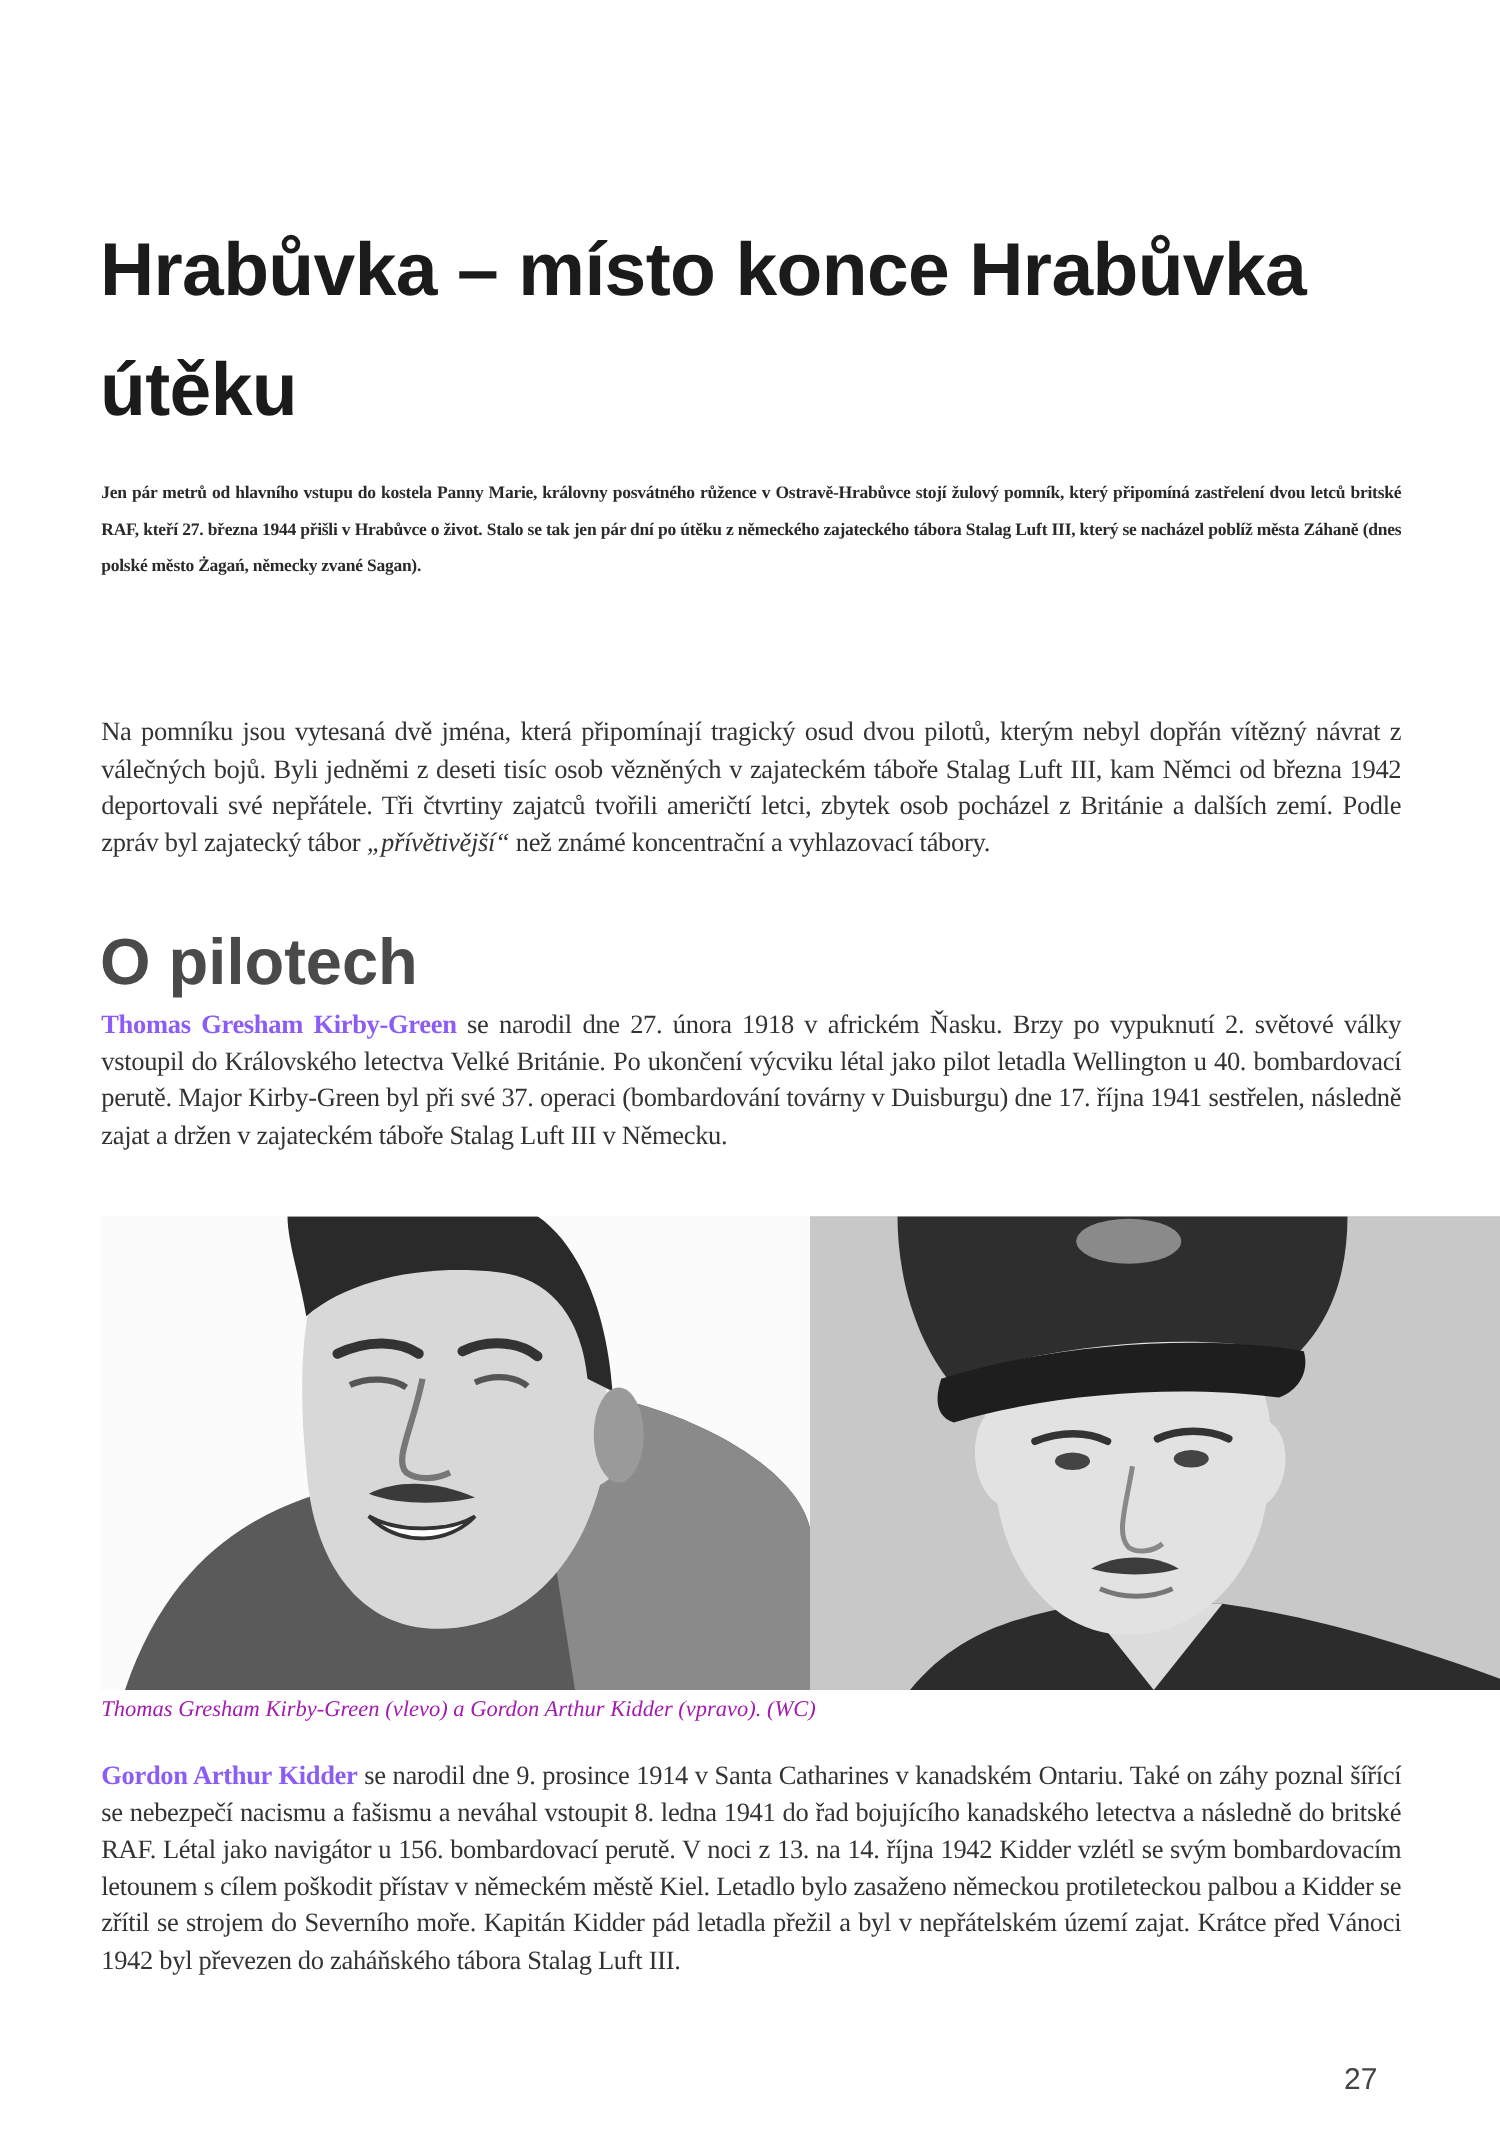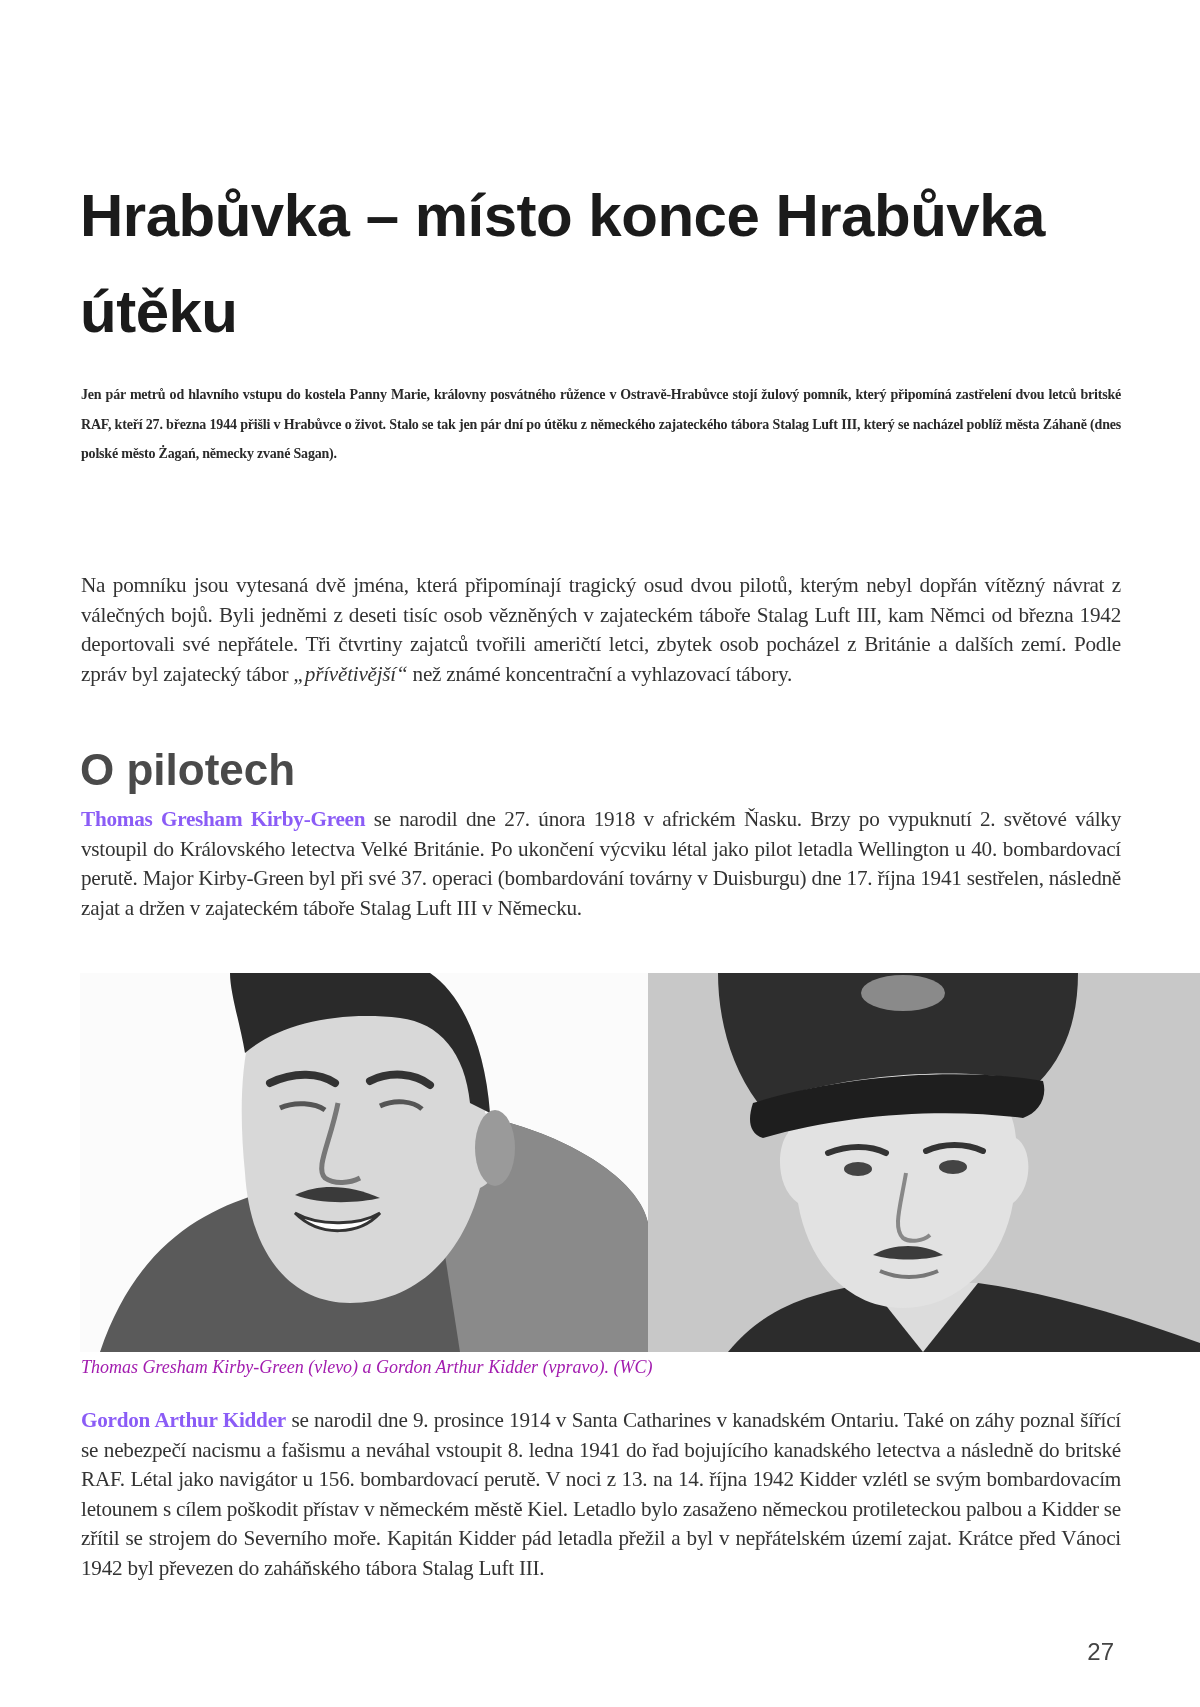--- a/index.html
+++ b/index.html
@@ -27,42 +27,42 @@
       color: #333333; text-align: justify; letter-spacing: -0.25px;
     }
     .p1 { top: 571px; }
     .p2 { top: 805px; }
     .p3 { top: 1406px; }
     .body-text b { color: #8b5cf6; }
     .body-text i { font-style: italic; }
     .subhead {
       position: absolute; left: 80px; top: 738px; margin: 0;
       font-family: "Liberation Sans", "DejaVu Sans", sans-serif;
-      font-weight: bold; font-size: 44px; line-height: 64px;
+      font-weight: bold; font-size: 52px; line-height: 64px;
       color: #4a4a4a;
     }
     .photo {
       position: absolute; top: 973px; height: 379px; overflow: hidden;
     }
     .photo-left {
       left: 80px; width: 568px;
       background: radial-gradient(ellipse 45% 55% at 45% 45%, #e8e8e8 0%, #bdbdbd 55%, rgba(255,255,255,0) 70%), #fafafa;
     }
     .photo-right {
       left: 648px; width: 552px;
       background: linear-gradient(180deg, #cfcfcf 0%, #bdbdbd 100%);
     }
     .caption {
       position: absolute; left: 81px; top: 1353px; margin: 0;
       font-family: "Liberation Serif", "DejaVu Serif", serif;
       font-style: italic; font-size: 18px; line-height: 28px;
       color: #a21caf;
     }
     .page-number {
-      position: absolute; right: 82px; top: 1632px; margin: 4px;
+      position: absolute; right: 82px; top: 1632px; margin: 16px;
       font-family: "Liberation Sans", "DejaVu Sans", sans-serif;
       font-size: 24px; line-height: 32px; color: #444444; text-align: right;
     }
   </style>
 </head>
 <body>
 
 <h1 class="title">Hrabůvka – místo konce Hrabůvka útěku</h1>
 
 <p class="lead">Jen pár metrů od hlavního vstupu do kostela Panny Marie, královny posvátného růžence v Ostravě-Hrabůvce stojí žulový pomník, který připomíná zastřelení dvou letců britské RAF, kteří 27. března 1944 přišli v Hrabůvce o život. Stalo se tak jen pár dní po útěku z německého zajateckého tábora Stalag Luft III, který se nacházel poblíž města Záhaně (dnes polské město Żagań, německy zvané Sagan).</p>

